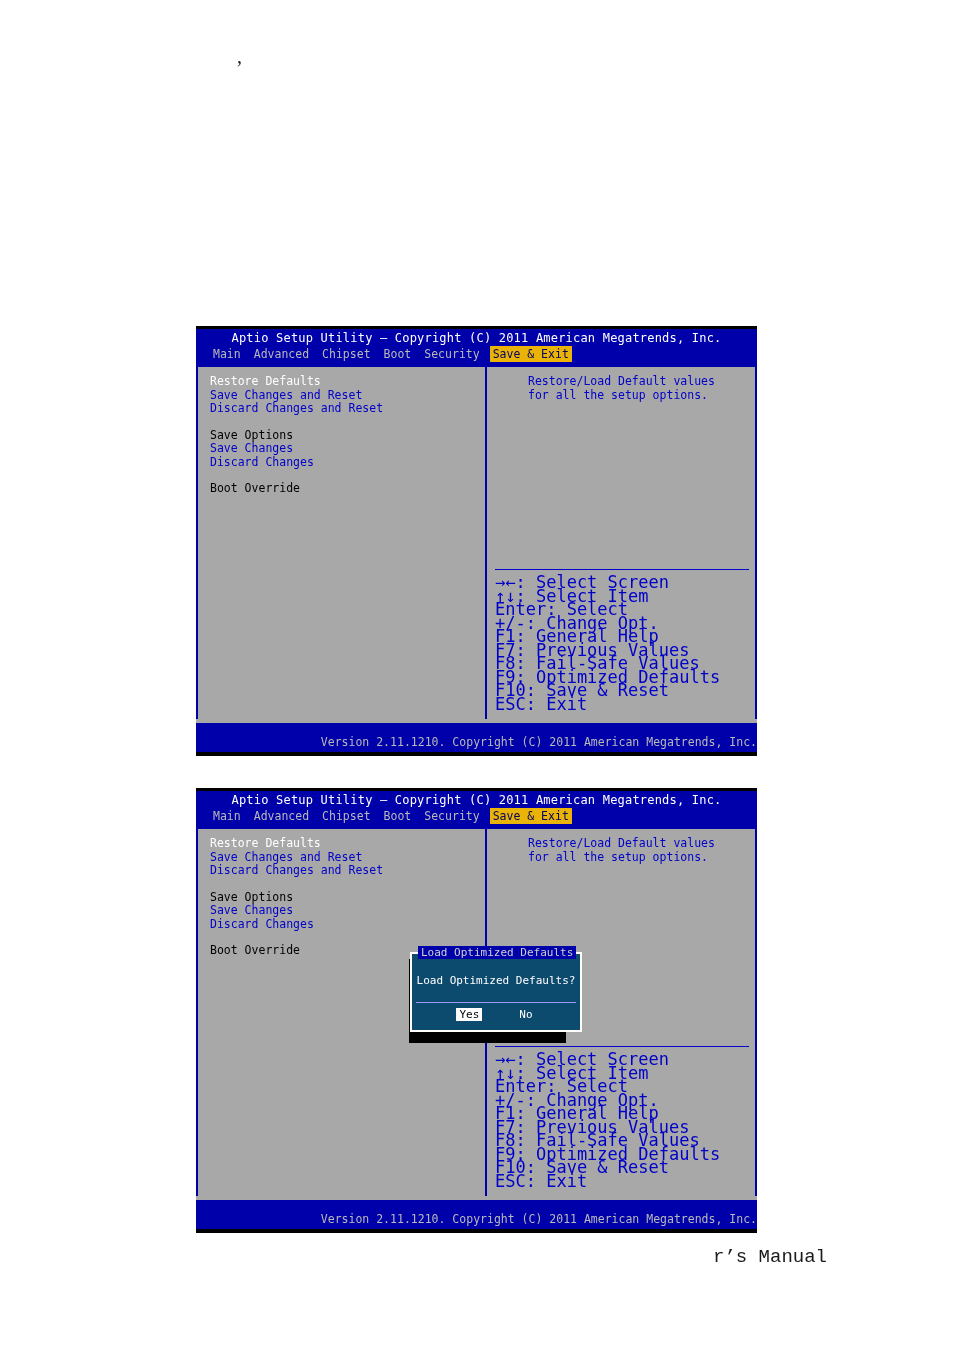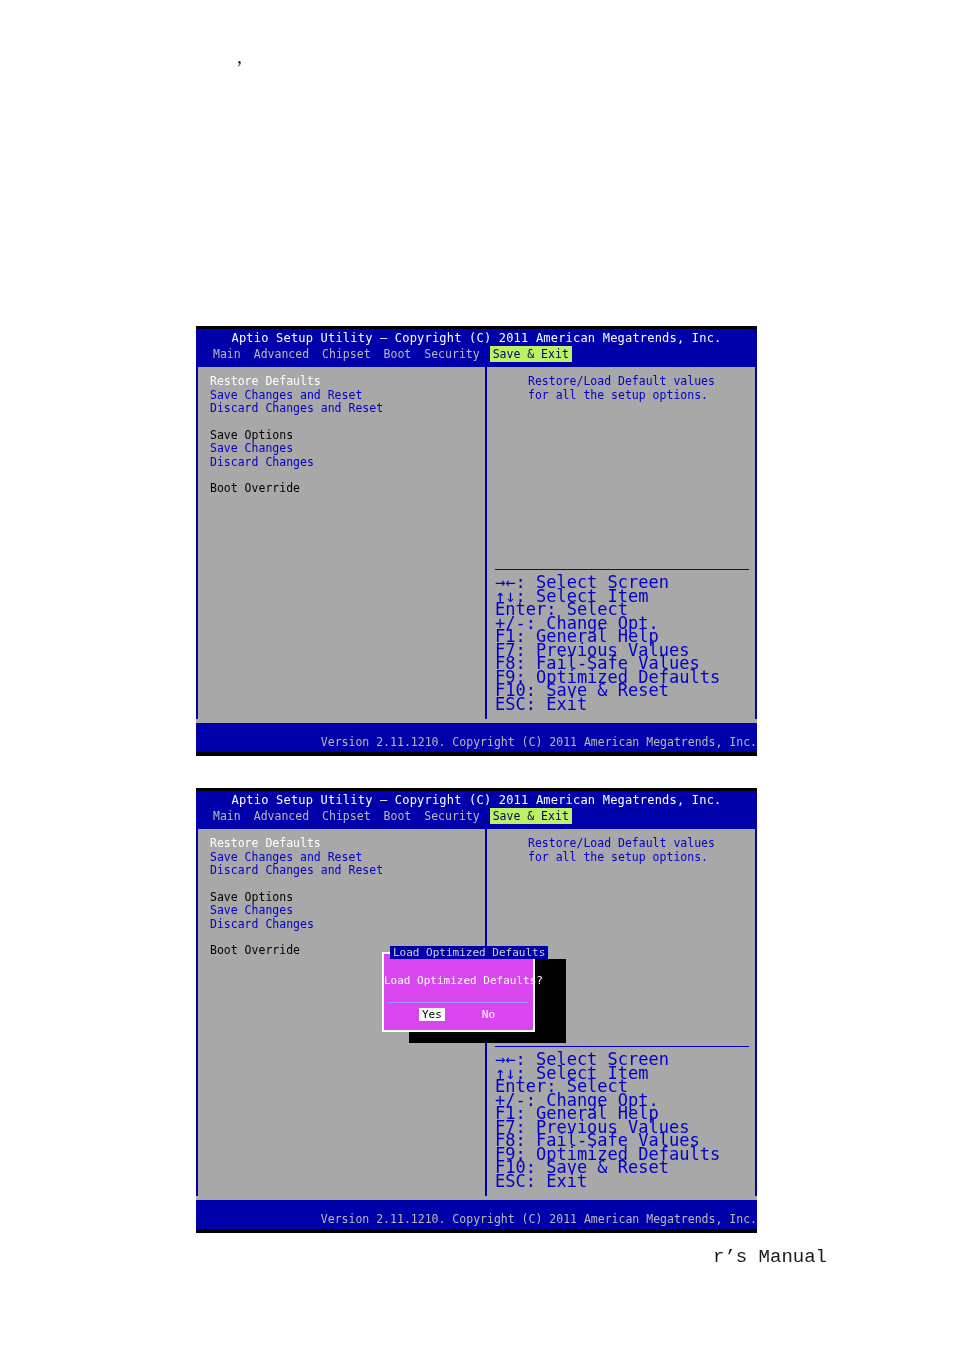--- a/index.html
+++ b/index.html
@@ -60,21 +60,21 @@
     line-height: 14px;
     white-space: nowrap;
     font-size: 11.5px;
   }
   .menu-tab {
     color: #b9b9b9;
     padding: 1px 3px;
     display: inline-block;
   }
   .menu-tab.active {
-    background: #bef264;
+    background: #eab308;
     color: #000060;
   }
   .menu-spacer { display: inline-block; width: 7px; }
 
   .bios-body {
     display: flex;
     background: #a8a8a8;
     border-top: 2px solid #0000aa;
     padding: 0;
     position: relative;
@@ -152,25 +152,25 @@
   .dialog-shadow {
     position: absolute;
     left: 409px;
     top: 959px;
     width: 157px;
     height: 84px;
     background: #000000;
   }
   .dialog {
     position: absolute;
-    left: 382px;
+    left: 410px;
     top: 952px;
-    width: 153px;
+    width: 172px;
     height: 80px;
-    background: #d946ef;
+    background: #0c4a6e;
     border: 2px solid #ffffff;
     box-sizing: border-box;
     font-family: "DejaVu Sans Mono", "Liberation Mono", monospace;
   }
   .dialog-title {
     position: absolute;
     top: -8px;
     left: 6px;
     background: #0000aa;
     color: #d0d0d0;

